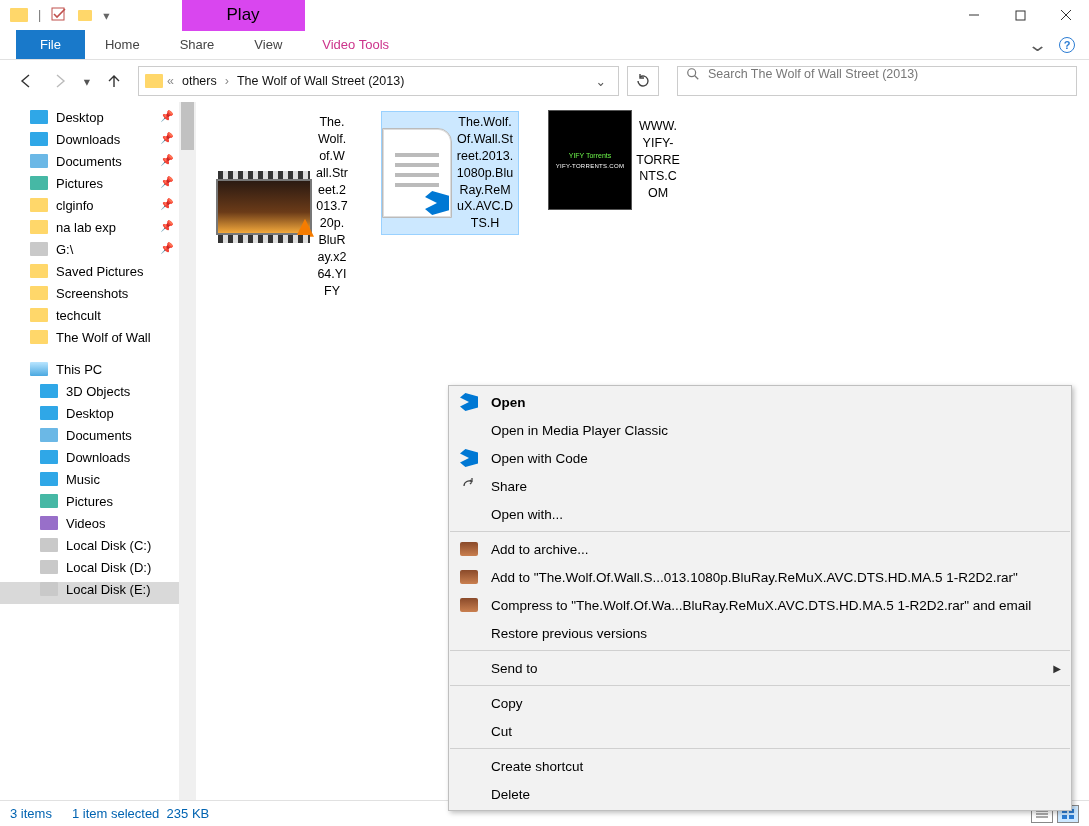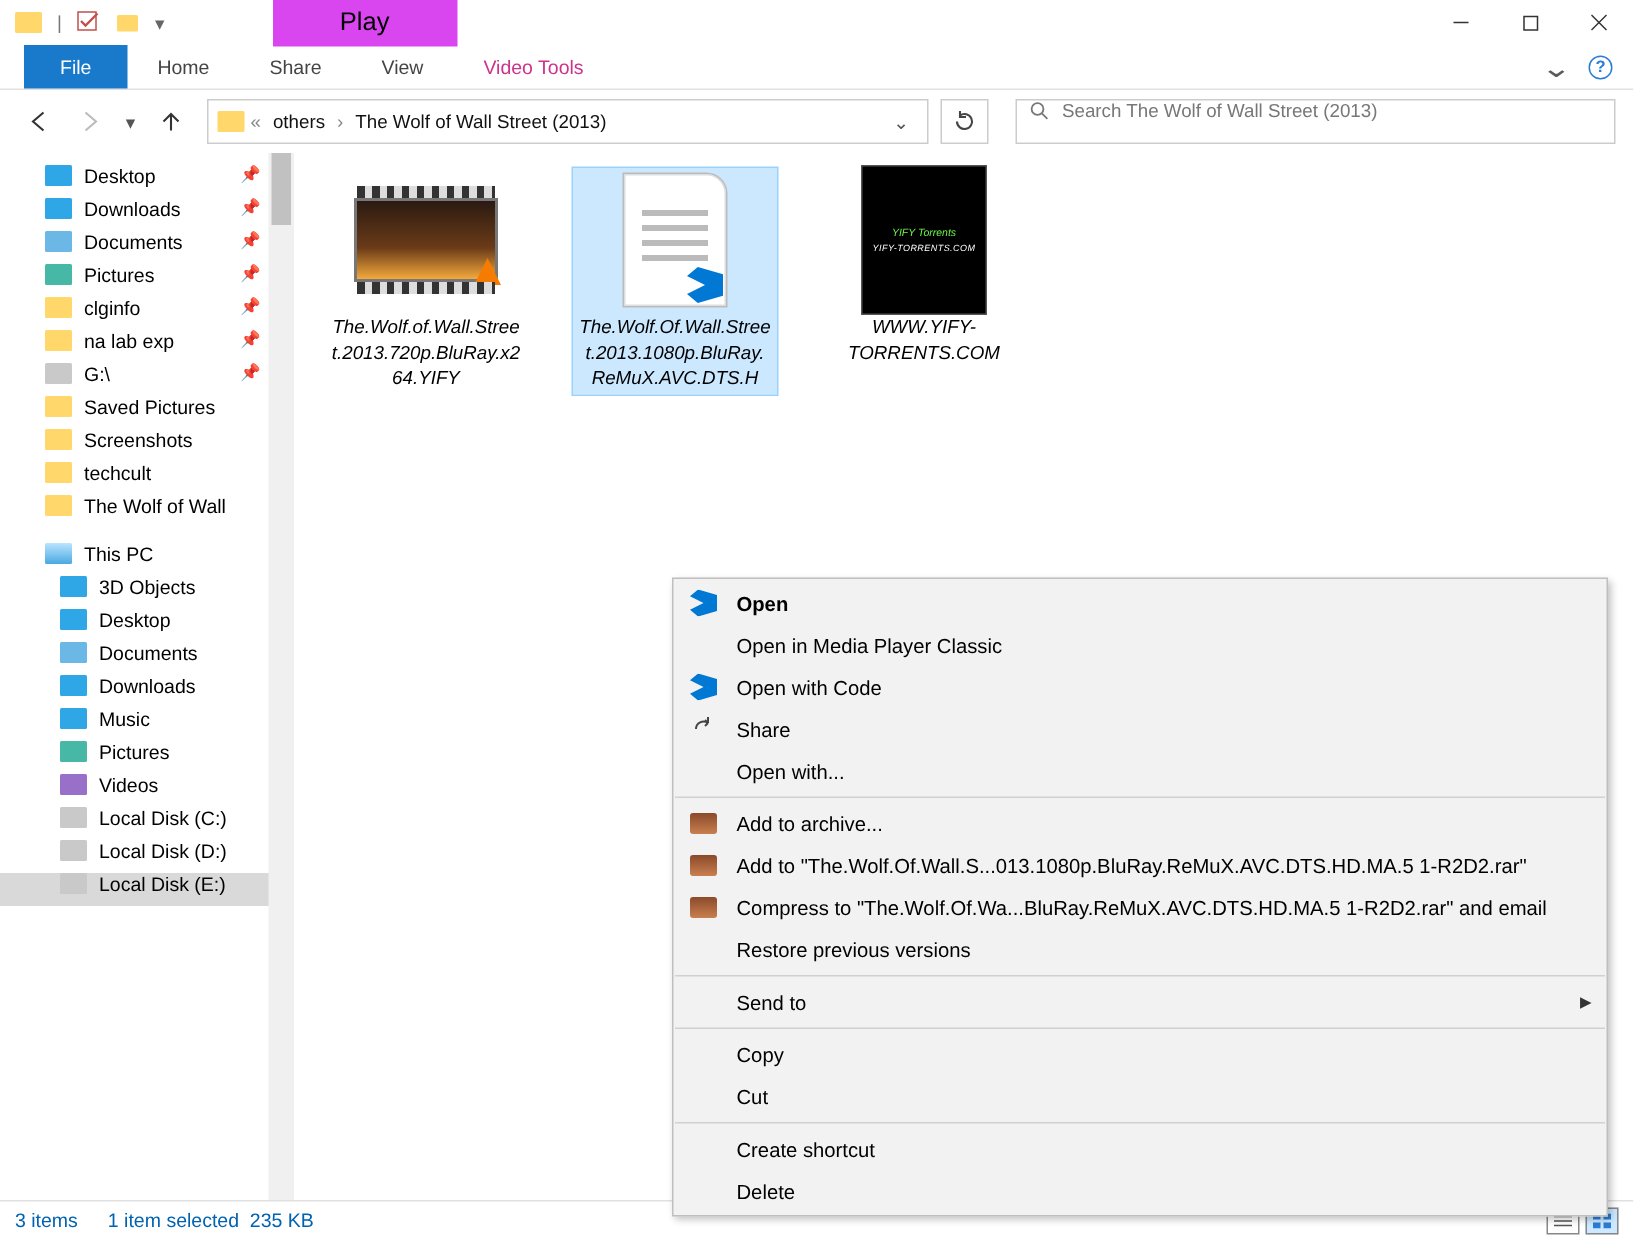--- a/index.html
+++ b/index.html
@@ -55,21 +55,21 @@
 .tree-item .ico.drive { background:#c9c9c9; }
 .tree-item .ico.pc { background:#2fa7e7; }
 .tree-item .ico.music { background:#2fa7e7; }
 .tree-item .ico.vid { background:#986fc9; }
 .tree-item.selected { background:#d9d9d9; }
 .tree-gap { height:10px; }
 
 
 .files { flex:1; padding: 10px 0 0 10px; position:relative; }
 .file-grid { display:flex; gap: 30px; align-items:flex-start; padding-left:10px; flex-wrap:wrap; }
-.file-item { width: 136px; display:flex; flex-direction:column; align-items:center; text-align:center;font-style:italic; }
+.file-item { width: 136px; display:flex; align-items:center; text-align:center; }
 .file-item .thumb { width:96px; height:96px; display:flex; align-items:center; justify-content:center; }
 .file-item.selected { background:#cce8ff; outline:1px solid #99d1ff; }
 .file-item.selected .thumb { }
 .file-item .label { font-size:12.5px; line-height:1.35; padding: 2px 4px; word-break:break-word; }
 .vid-thumb { width:96px; height:56px; background: linear-gradient(#2b1a12, #6b3b18 60%, #f3a93c); border:2px solid #777; position:relative; }
 .vid-thumb:before, .vid-thumb:after { content:""; position:absolute; left:0; right:0; height:8px; background: repeating-linear-gradient(90deg,#333 0 5px,#ddd 5px 10px); }
 .vid-thumb:before { top:-10px; }
 .vid-thumb:after { bottom:-10px; }
 .cone { position:absolute; right:-4px; bottom:-4px; width:18px; height:18px; background:#f57c00; clip-path: polygon(50% 0,100% 100%,0 100%); }
 .doc-thumb { width:70px; height:90px; background:#fff; border:1px solid #bbb; border-top-right-radius: 14px 14px; position:relative; box-shadow:0 0 0 1px #ddd inset; }

